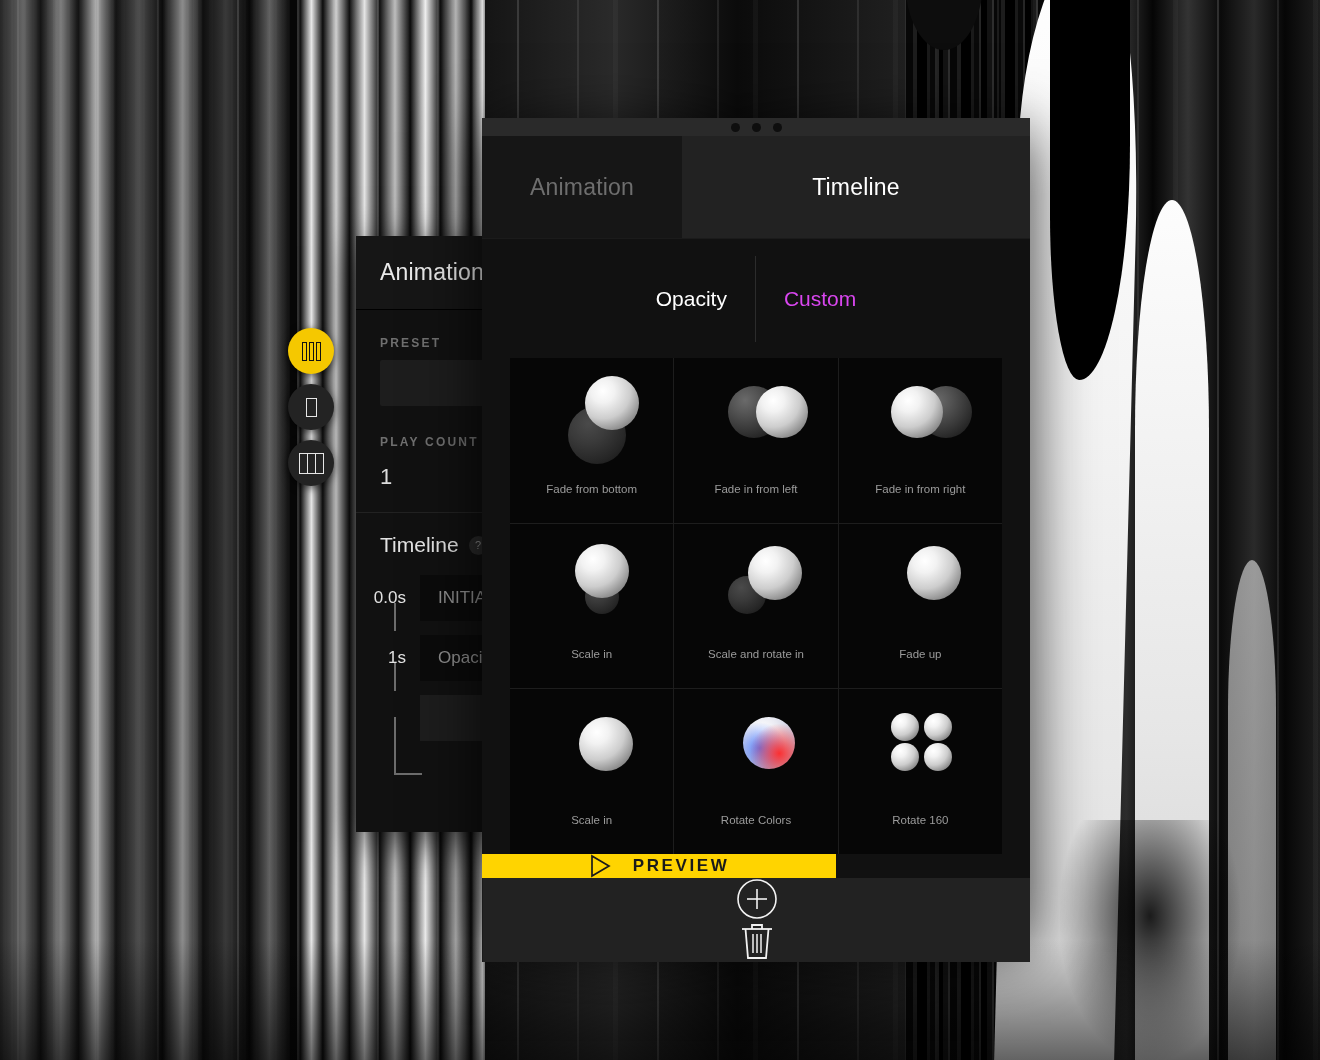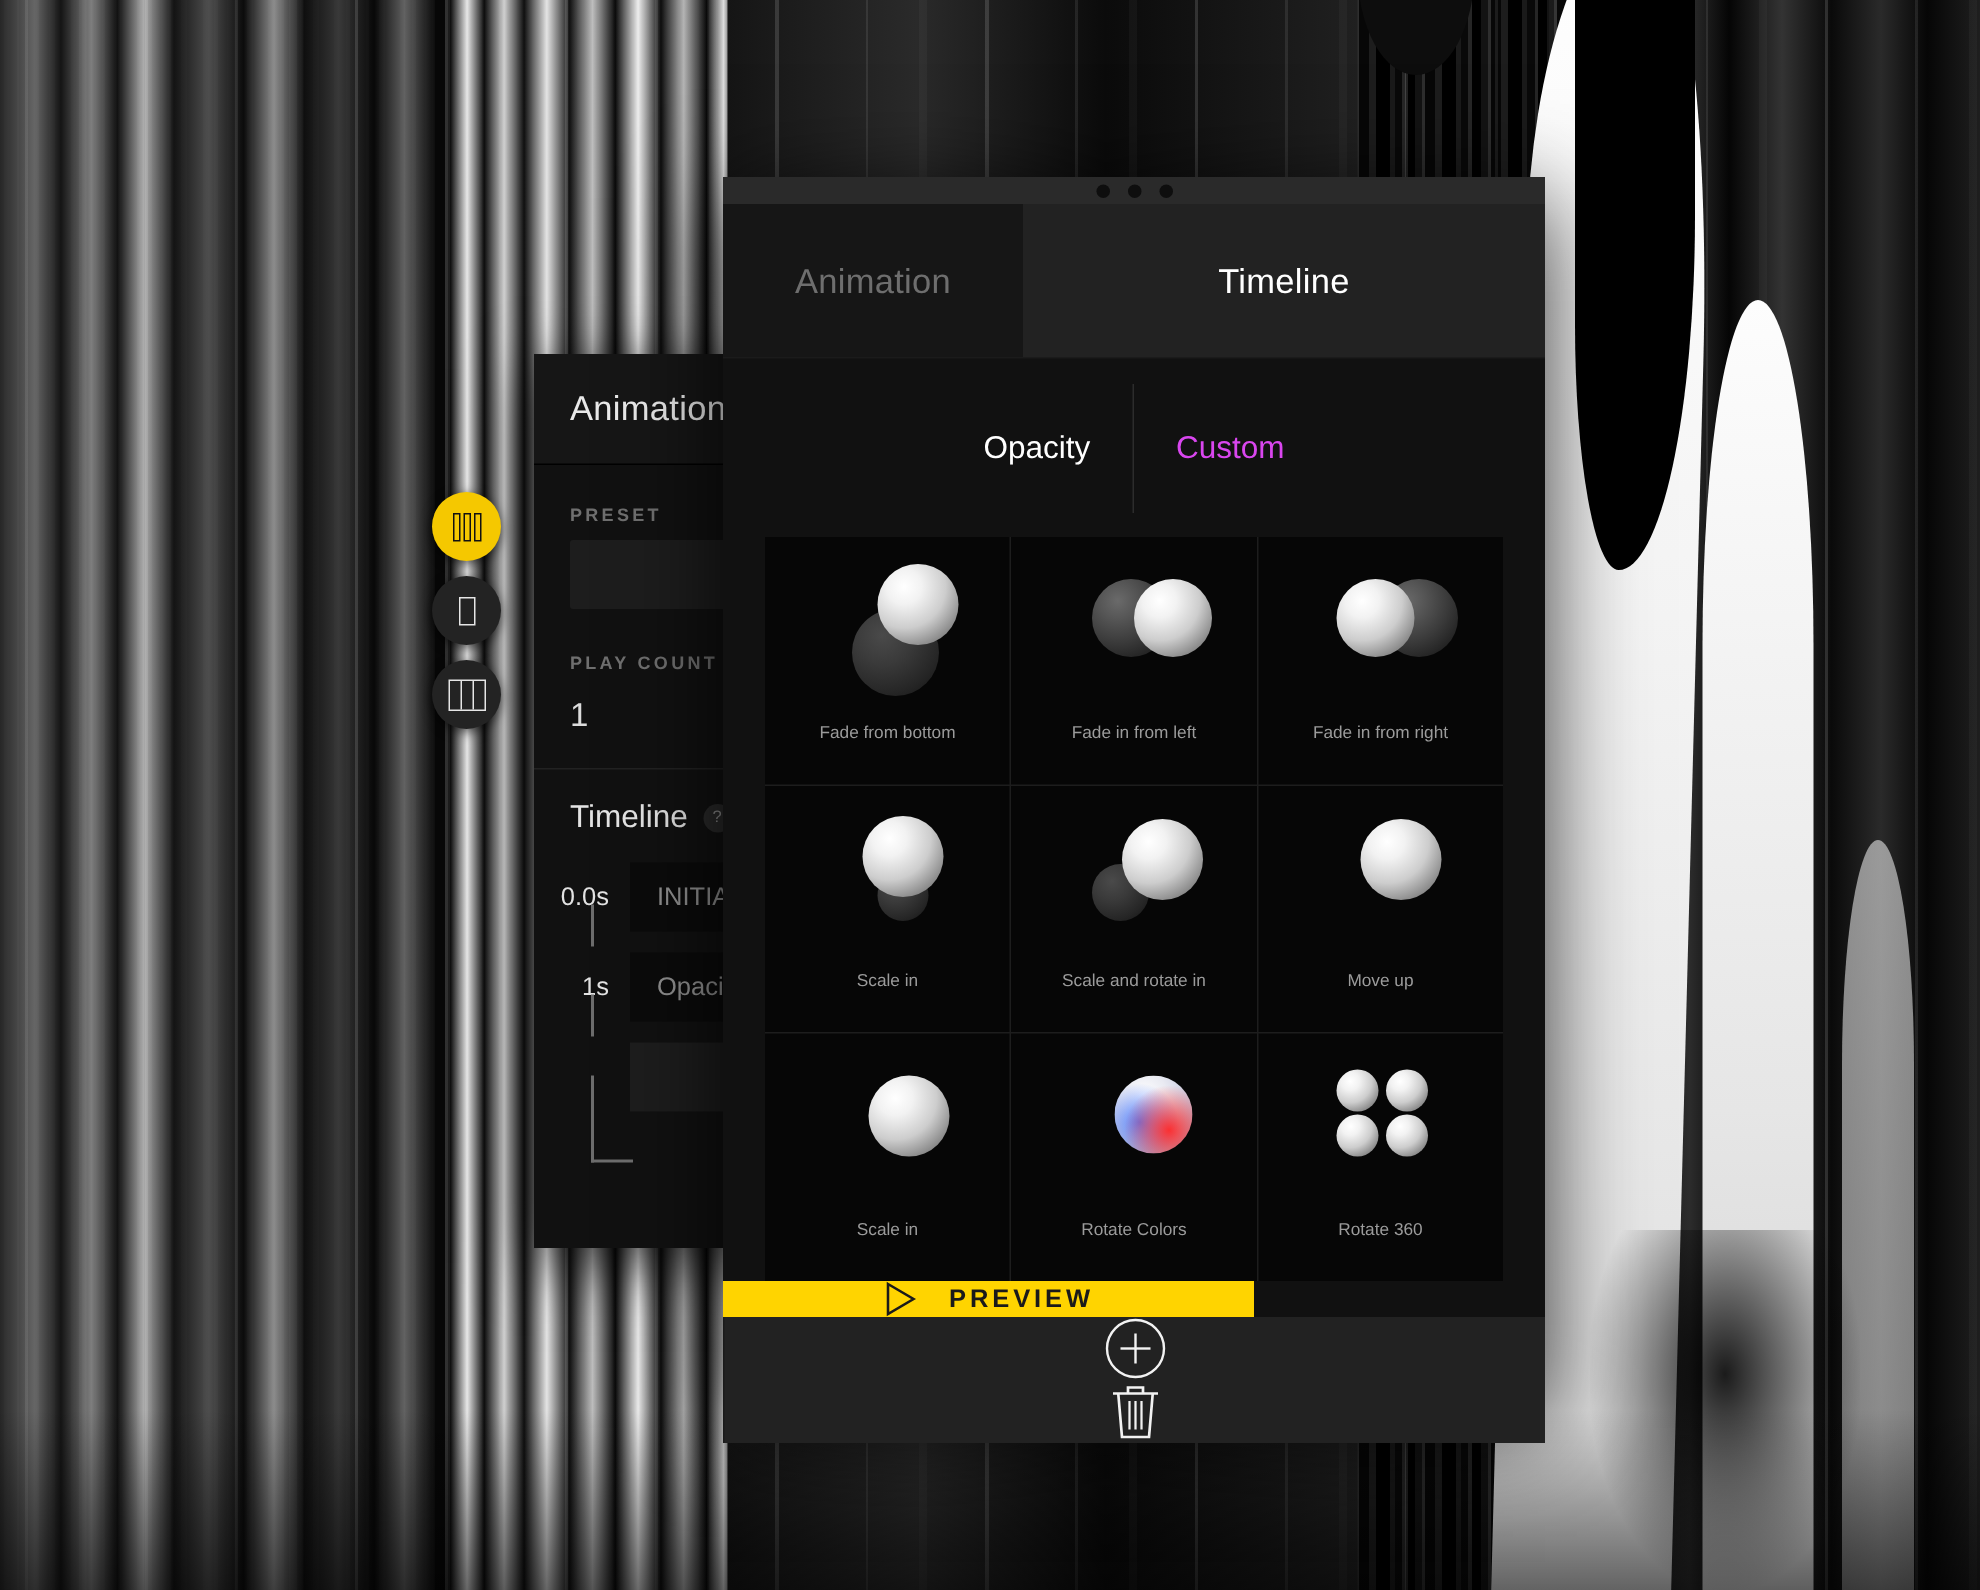--- a/index.html
+++ b/index.html
@@ -387,21 +387,21 @@
           <span class="sphere ghost-dim" style="width:38px;height:38px;left:33%;top:52px;"></span>
           <span class="sphere" style="width:54px;height:54px;left:45%;top:22px;"></span>
         </div>
         <span class="cell-label">Scale and rotate in</span>
       </div>
 
       <div class="cell">
         <div class="cell-stage">
           <span class="sphere" style="width:54px;height:54px;left:42%;top:22px;"></span>
         </div>
-        <span class="cell-label">Move up</span>
+        <span class="cell-label">Fade up</span>
       </div>
 
       <div class="cell">
         <div class="cell-stage">
           <span class="sphere" style="width:54px;height:54px;left:42%;top:28px;"></span>
         </div>
         <span class="cell-label">Scale in</span>
       </div>
 
       <div class="cell">
@@ -411,21 +411,21 @@
         <span class="cell-label">Rotate Colors</span>
       </div>
 
       <div class="cell">
         <div class="cell-stage">
           <span class="sphere" style="width:28px;height:28px;left:32%;top:24px;"></span>
           <span class="sphere" style="width:28px;height:28px;left:52%;top:24px;"></span>
           <span class="sphere" style="width:28px;height:28px;left:32%;top:54px;"></span>
           <span class="sphere" style="width:28px;height:28px;left:52%;top:54px;"></span>
         </div>
-        <span class="cell-label">Rotate 360</span>
+        <span class="cell-label">Rotate 160</span>
       </div>
 
     </div>
   </div>
 
   <div class="action-bar">
     <div class="preview-btn">
       <svg width="22" height="24" viewBox="0 0 22 24">
         <polygon points="3,2 20,12 3,22" fill="none" stroke="#1a1a1a" stroke-width="1.7"></polygon>
       </svg>

